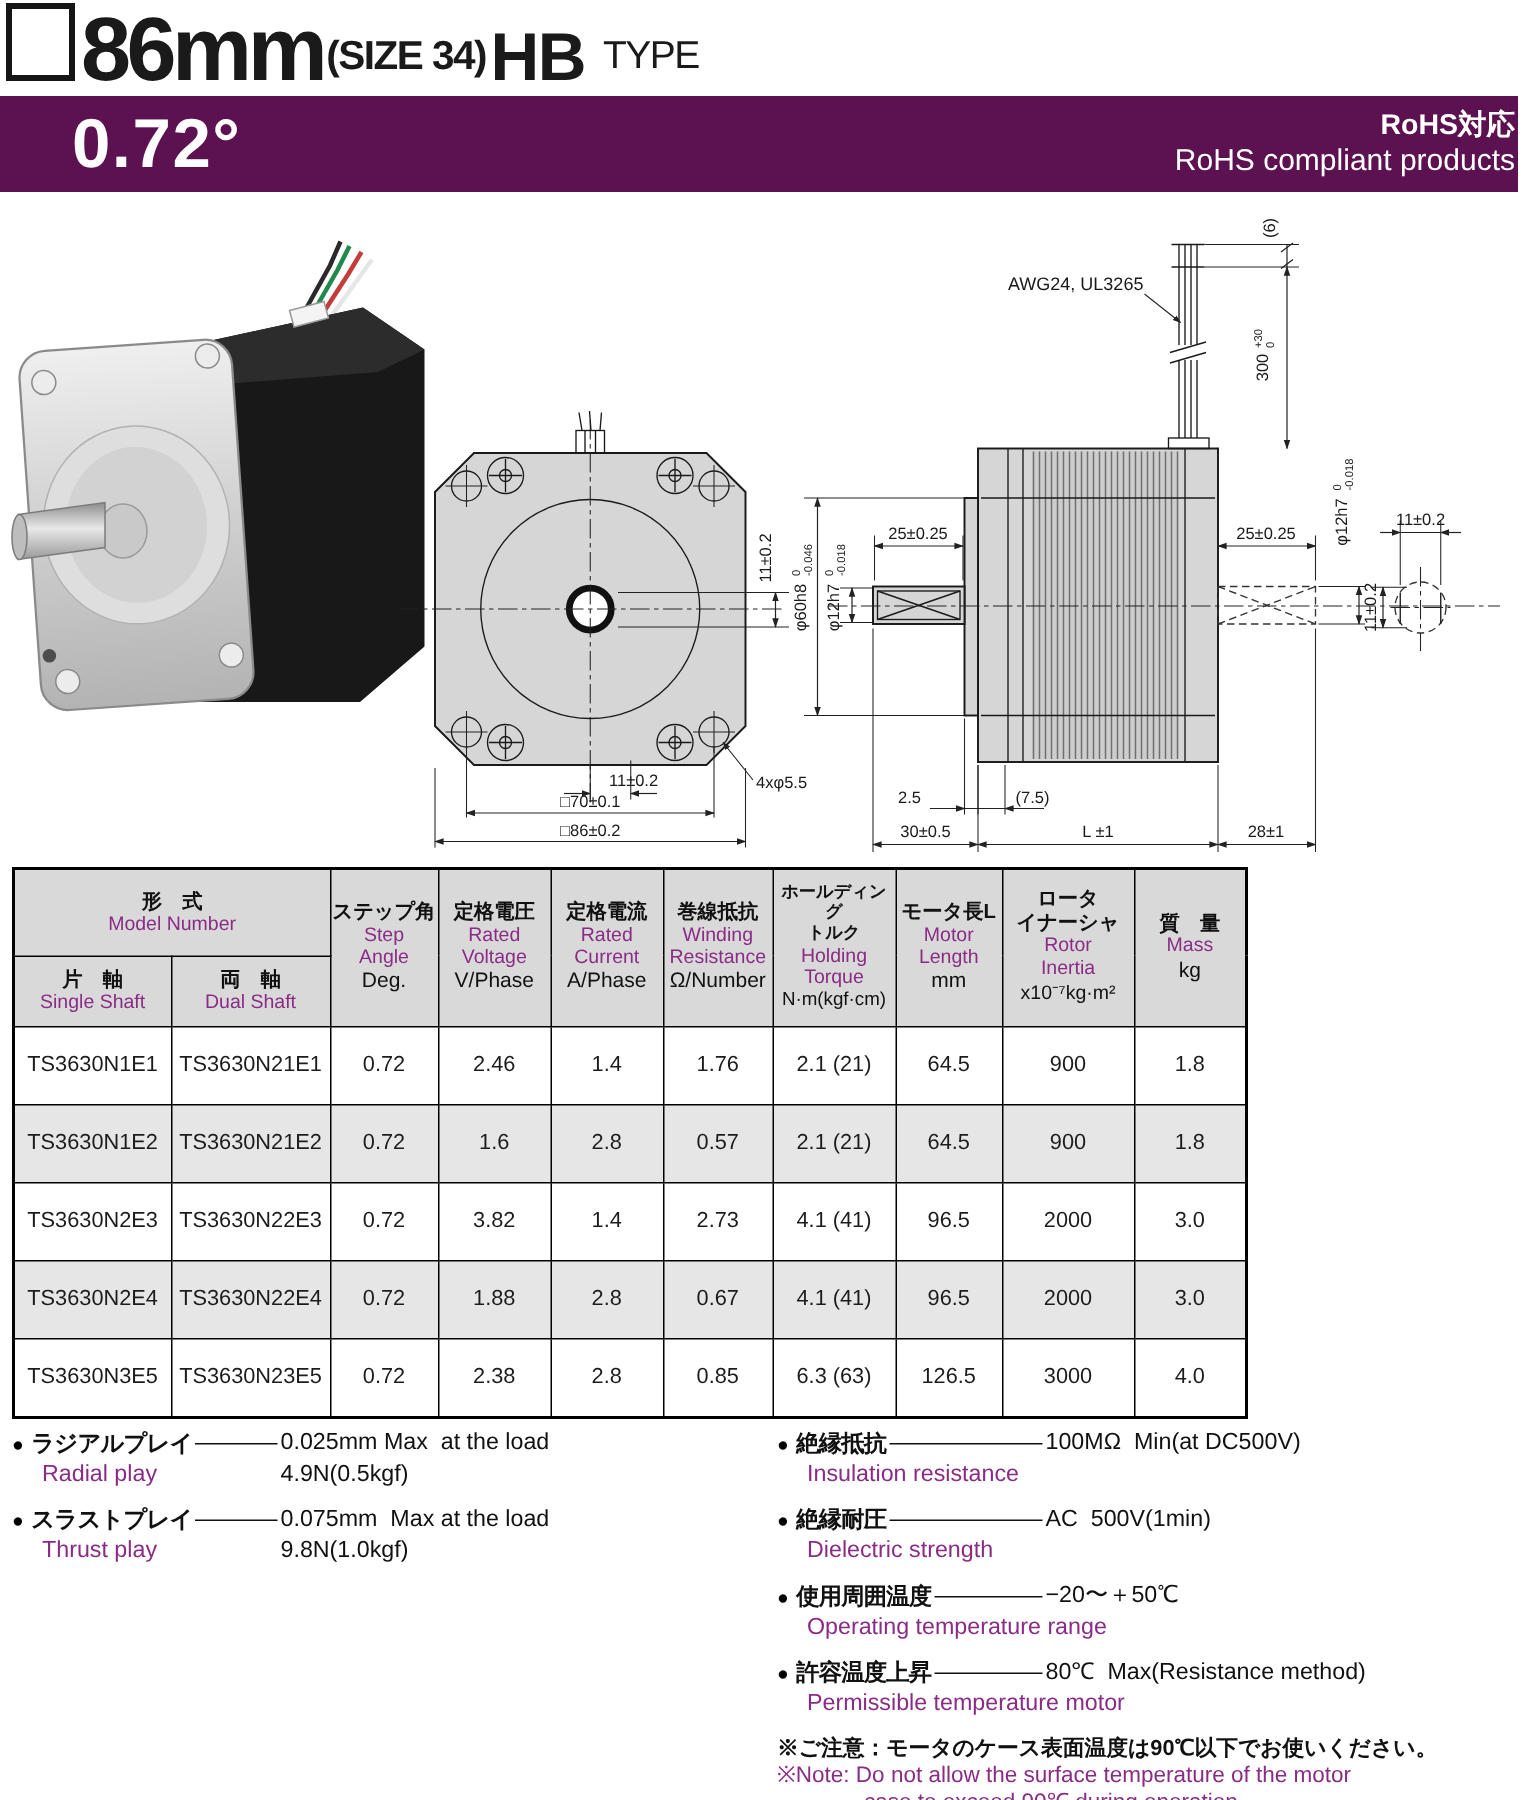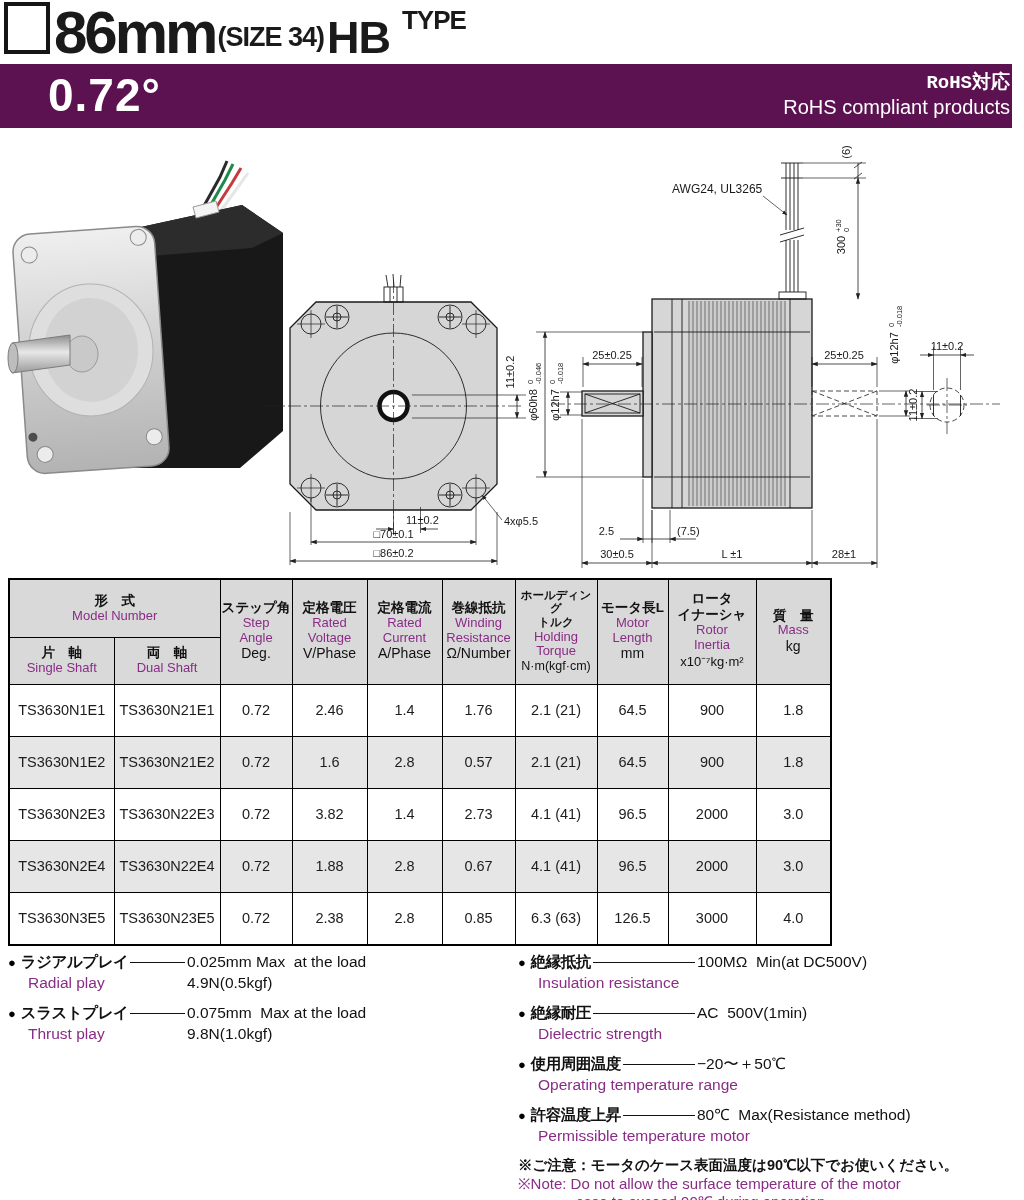--- a/index.html
+++ b/index.html
@@ -5,27 +5,27 @@
   html,body{margin:0;padding:0;background:#fff;}
   .page{position:relative;width:1012px;height:1200px;background:#fff;
         font-family:"Liberation Sans",sans-serif;color:#1a1a1a;overflow:hidden;}
 
   
   .title-row{position:absolute;top:2px;left:4px;display:flex;align-items:flex-end;}
   .sq-icon{width:38px;height:44px;border:4px solid #151515;margin:0 4px 6px 0;background:#fff;}
   .t-size{font-size:60px;font-weight:bold;letter-spacing:-3px;line-height:.88;}
   .t-note{font-size:27px;font-weight:bold;margin:0 3px 7px 2px;letter-spacing:-1px;}
   .t-hb{font-size:45px;font-weight:bold;line-height:.85;margin-bottom:3px;letter-spacing:-1px;}
-  .t-type{font-size:26px;font-weight:bold;margin:0 0 24px 12px;letter-spacing:-1px;}
+  .t-type{font-size:26px;font-weight:normal;margin:0 0 8px 12px;letter-spacing:-1px;}
 
   
   .banner{position:absolute;top:64px;left:0;width:1024px;height:64px;background:#5c1150;color:#fff;}
   .b-angle{position:absolute;left:48px;top:4px;font-size:46px;font-weight:bold;letter-spacing:1px;}
   .b-rohs{position:absolute;right:14px;top:8px;text-align:right;line-height:1.22;}
-  .b-rohs .jp{font-size:19px;font-weight:bold;font-family:Liberation Mono, monospace;}
+  .b-rohs .jp{font-size:19px;font-weight:bold;}
   .b-rohs .en{font-size:20px;font-weight:normal;}
 
   
   .drawings{position:absolute;top:135px;left:0;}
   .dt{font:11px "Liberation Sans",sans-serif;fill:#1a1a1a;}
   .dts{font:7.5px "Liberation Sans",sans-serif;fill:#1a1a1a;}
   .dtw{font:12px "Liberation Sans",sans-serif;fill:#1a1a1a;}
   .oln{stroke:#1a1a1a;stroke-width:1.3;fill:#d6d6d6;}
   .thin{stroke:#1a1a1a;stroke-width:.9;fill:none;}
   .dim{stroke:#222;stroke-width:.8;fill:none;}

